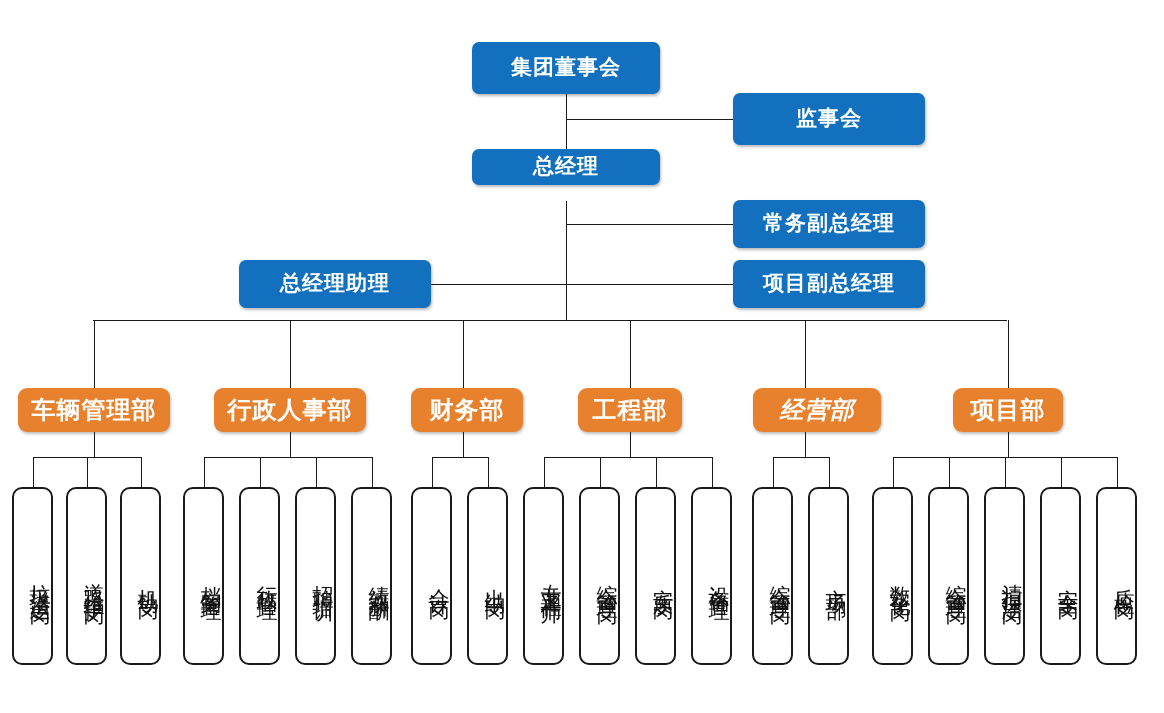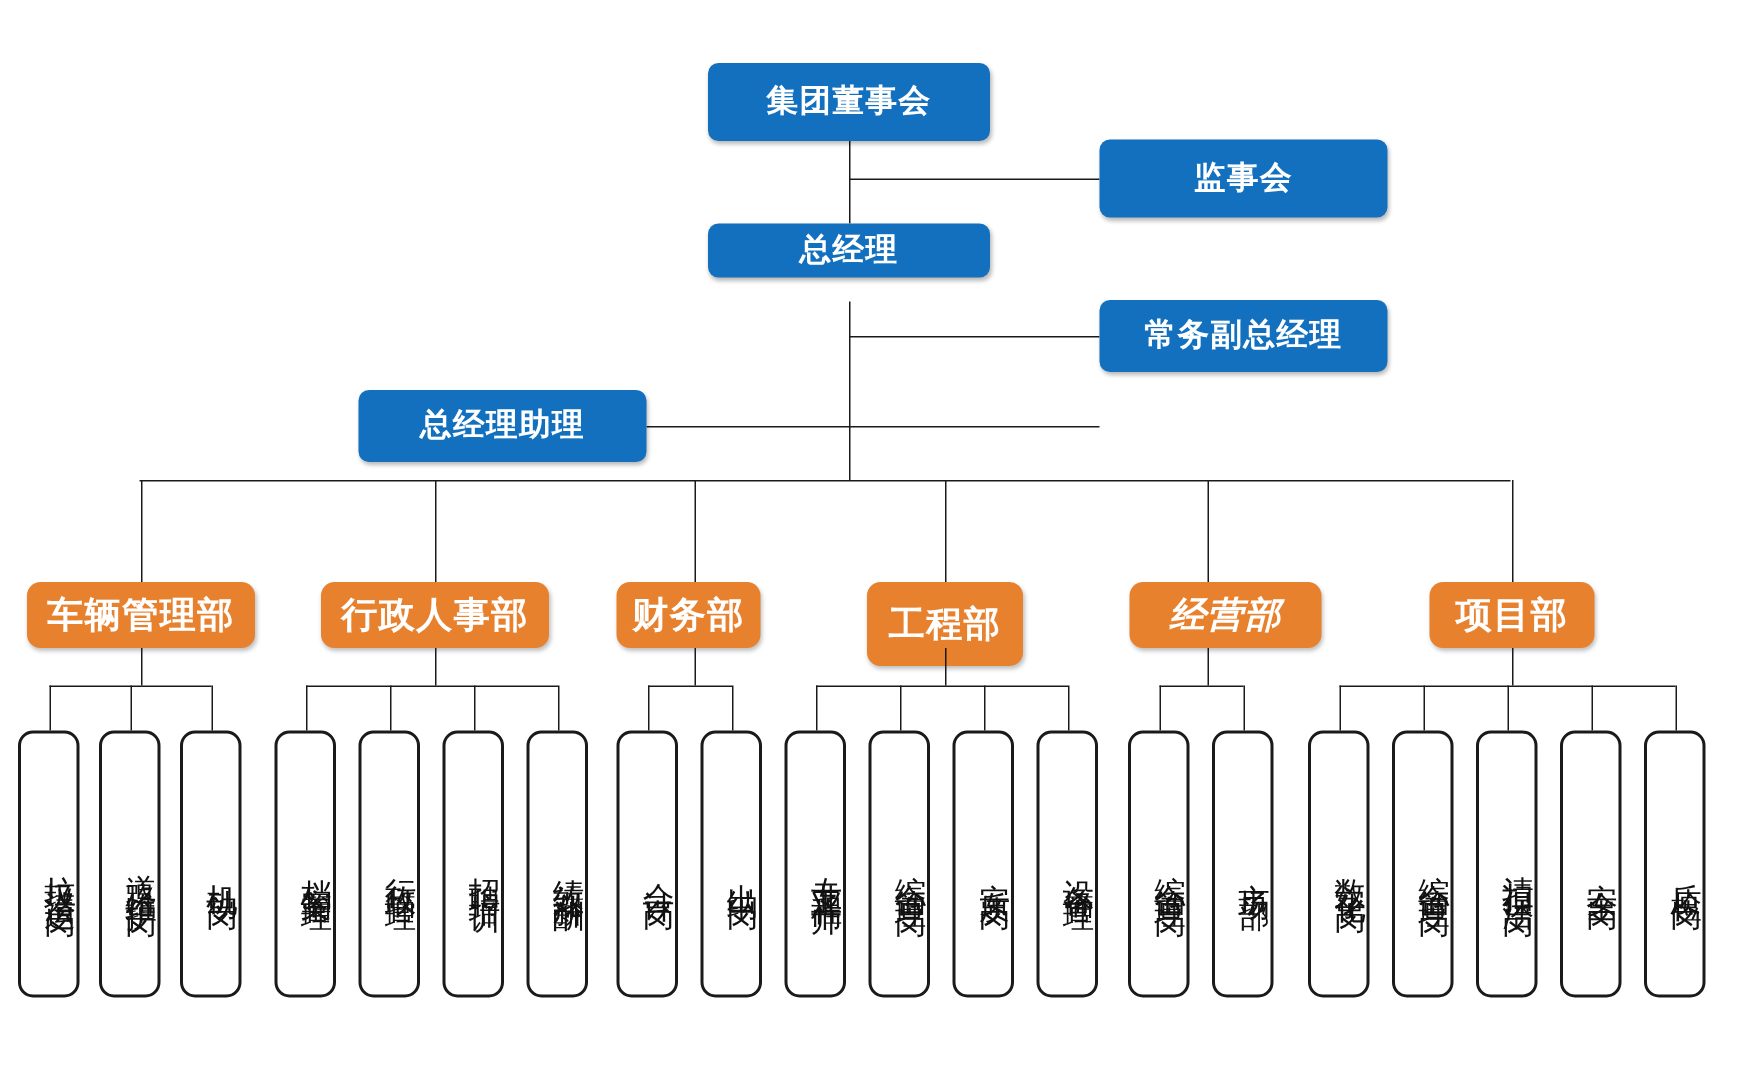--- a/index.html
+++ b/index.html
@@ -82,20 +82,21 @@
     <div class="ln v" style="left: 566px; top: 201px; height: 119px;"></div>
     <div class="ln h" style="left: 566px; top: 224px; width: 167px;"></div>
     <div class="ln h" style="left: 566px; top: 284px; width: 167px;"></div>
     <div class="ln h" style="left: 431px; top: 284px; width: 135px;"></div>
     <div class="ln h" style="left: 93px; top: 320px; width: 914px;"></div>
     <div class="node blue" style="left: 472px; top: 42px; width: 188px; height: 52px;">集团董事会</div>
     <div class="node blue" style="left: 733px; top: 93px; width: 192px; height: 52px;">监事会</div>
     <div class="node blue" style="left: 472px; top: 149px; width: 188px; height: 36px;">总经理</div>
     <div class="node blue" style="left: 239px; top: 260px; width: 192px; height: 48px;">总经理助理</div>
     <div class="node blue" style="left: 733px; top: 200px; width: 192px; height: 48px;">常务副总经理</div>
+    <div class="node blue" style="left: 733px; top: 260px; width: 192px; height: 48px;">项目副总经理</div>
     <div class="ln v" style="left: 94px; top: 320px; height: 68px;"></div>
     <div class="node orange" style="left: 18px; top: 388px; width: 152px; height: 44px;">车辆管理部</div>
     <div class="ln v" style="left: 94px; top: 432px; height: 25px;"></div>
     <div class="ln h" style="left: 33px; top: 457px; width: 108px;"></div>
     <div class="ln v" style="left: 33px; top: 457px; height: 30px;"></div>
     <div class="node leaf" style="left: 12px; top: 487px; width: 41px; height: 178px;">垃圾清运岗</div>
     <div class="ln v" style="left: 87px; top: 457px; height: 30px;"></div>
     <div class="node leaf" style="left: 66px; top: 487px; width: 41px; height: 178px;">道路维护岗</div>
     <div class="ln v" style="left: 141px; top: 457px; height: 30px;"></div>
     <div class="node leaf" style="left: 120px; top: 487px; width: 41px; height: 178px;">机动岗</div>
@@ -105,29 +106,29 @@
     <div class="ln h" style="left: 204px; top: 457px; width: 168px;"></div>
     <div class="ln v" style="left: 204px; top: 457px; height: 30px;"></div>
     <div class="node leaf" style="left: 183px; top: 487px; width: 41px; height: 178px;">档案管理</div>
     <div class="ln v" style="left: 260px; top: 457px; height: 30px;"></div>
     <div class="node leaf" style="left: 239px; top: 487px; width: 41px; height: 178px;">行政管理</div>
     <div class="ln v" style="left: 316px; top: 457px; height: 30px;"></div>
     <div class="node leaf" style="left: 295px; top: 487px; width: 41px; height: 178px;">招聘培训</div>
     <div class="ln v" style="left: 372px; top: 457px; height: 30px;"></div>
     <div class="node leaf" style="left: 351px; top: 487px; width: 41px; height: 178px;">绩效薪酬</div>
     <div class="ln v" style="left: 463px; top: 320px; height: 68px;"></div>
-    <div class="node orange" style="left: 411px; top: 388px; width: 96px; height: 44px;">财务部</div>
+    <div class="node orange" style="left: 411px; top: 388px; width: 112px; height: 44px;">财务部</div>
     <div class="ln v" style="left: 463px; top: 432px; height: 25px;"></div>
     <div class="ln h" style="left: 432px; top: 457px; width: 56px;"></div>
     <div class="ln v" style="left: 432px; top: 457px; height: 30px;"></div>
     <div class="node leaf" style="left: 411px; top: 487px; width: 41px; height: 178px;">会计岗</div>
     <div class="ln v" style="left: 488px; top: 457px; height: 30px;"></div>
     <div class="node leaf" style="left: 467px; top: 487px; width: 41px; height: 178px;">出纳岗</div>
     <div class="ln v" style="left: 630px; top: 320px; height: 68px;"></div>
-    <div class="node orange" style="left: 578px; top: 388px; width: 104px; height: 56px; text-align: center;">工程部</div>
+    <div class="node orange" style="left: 578px; top: 388px; width: 104px; height: 44px; text-align: center;">工程部</div>
     <div class="ln v" style="left: 630px; top: 432px; height: 25px;"></div>
     <div class="ln h" style="left: 544px; top: 457px; width: 168px;"></div>
     <div class="ln v" style="left: 544px; top: 457px; height: 30px;"></div>
     <div class="node leaf" style="left: 523px; top: 487px; width: 41px; height: 178px;">专业工程师</div>
     <div class="ln v" style="left: 600px; top: 457px; height: 30px;"></div>
     <div class="node leaf" style="left: 579px; top: 487px; width: 41px; height: 178px;">综合管理岗</div>
     <div class="ln v" style="left: 656px; top: 457px; height: 30px;"></div>
     <div class="node leaf" style="left: 635px; top: 487px; width: 41px; height: 178px;">安质岗</div>
     <div class="ln v" style="left: 712px; top: 457px; height: 30px;"></div>
     <div class="node leaf" style="left: 691px; top: 487px; width: 41px; height: 178px;">设备管理</div>

